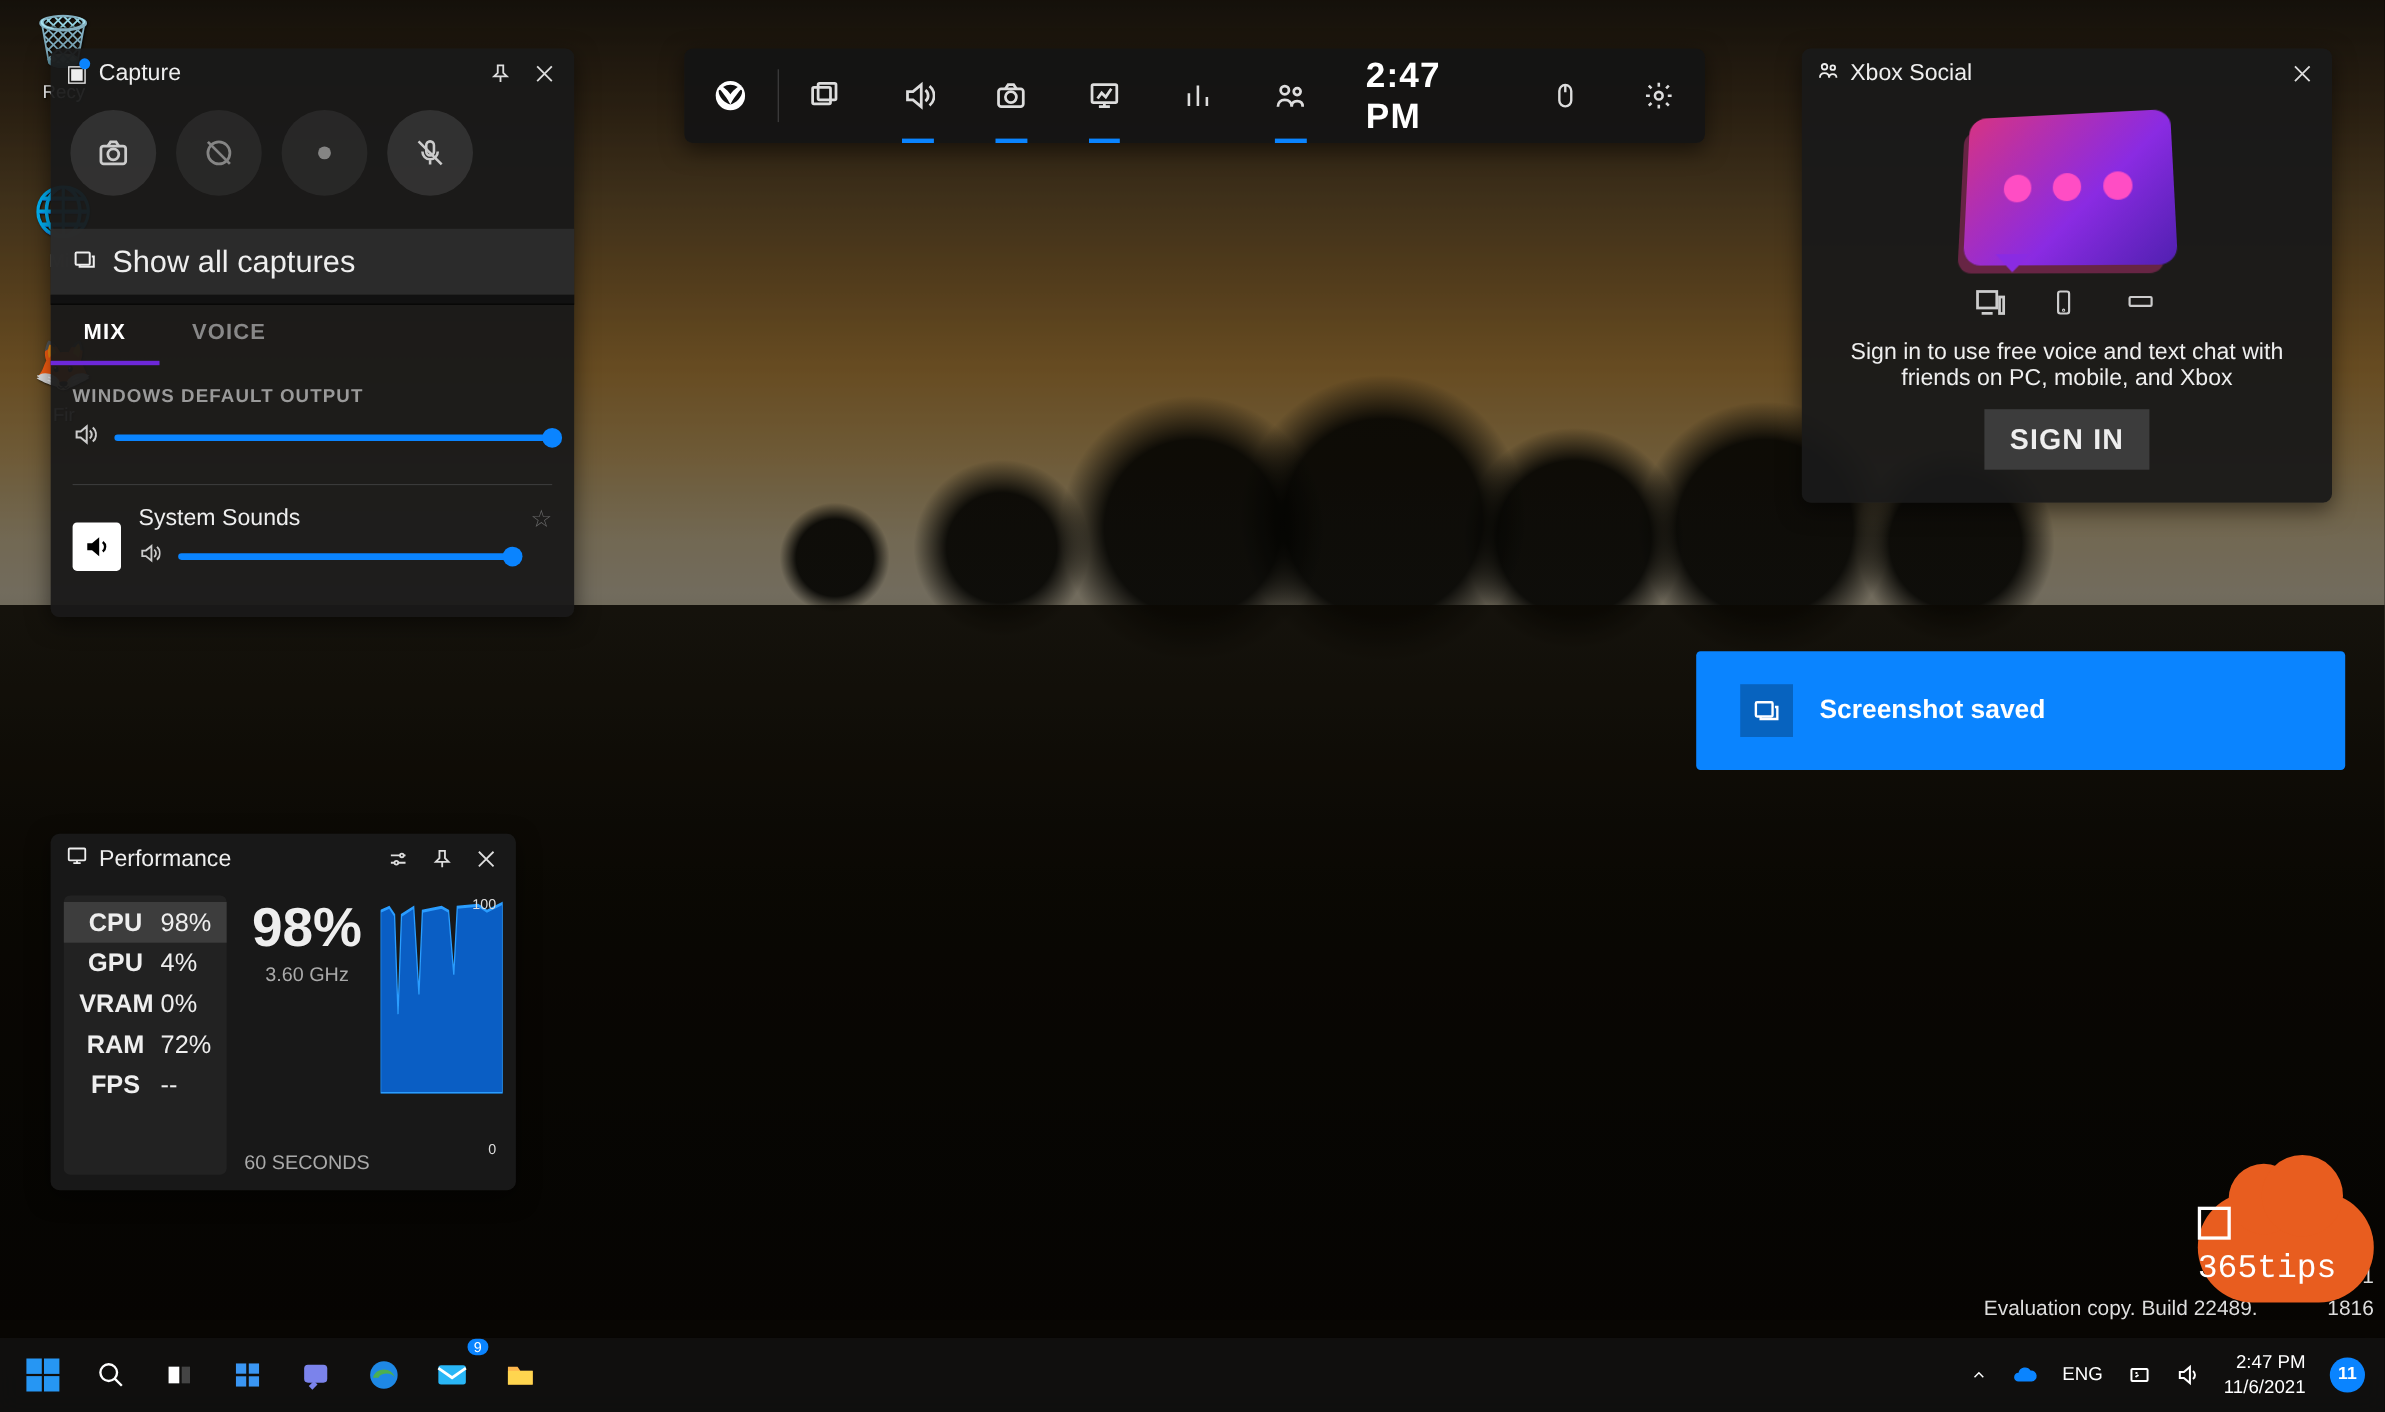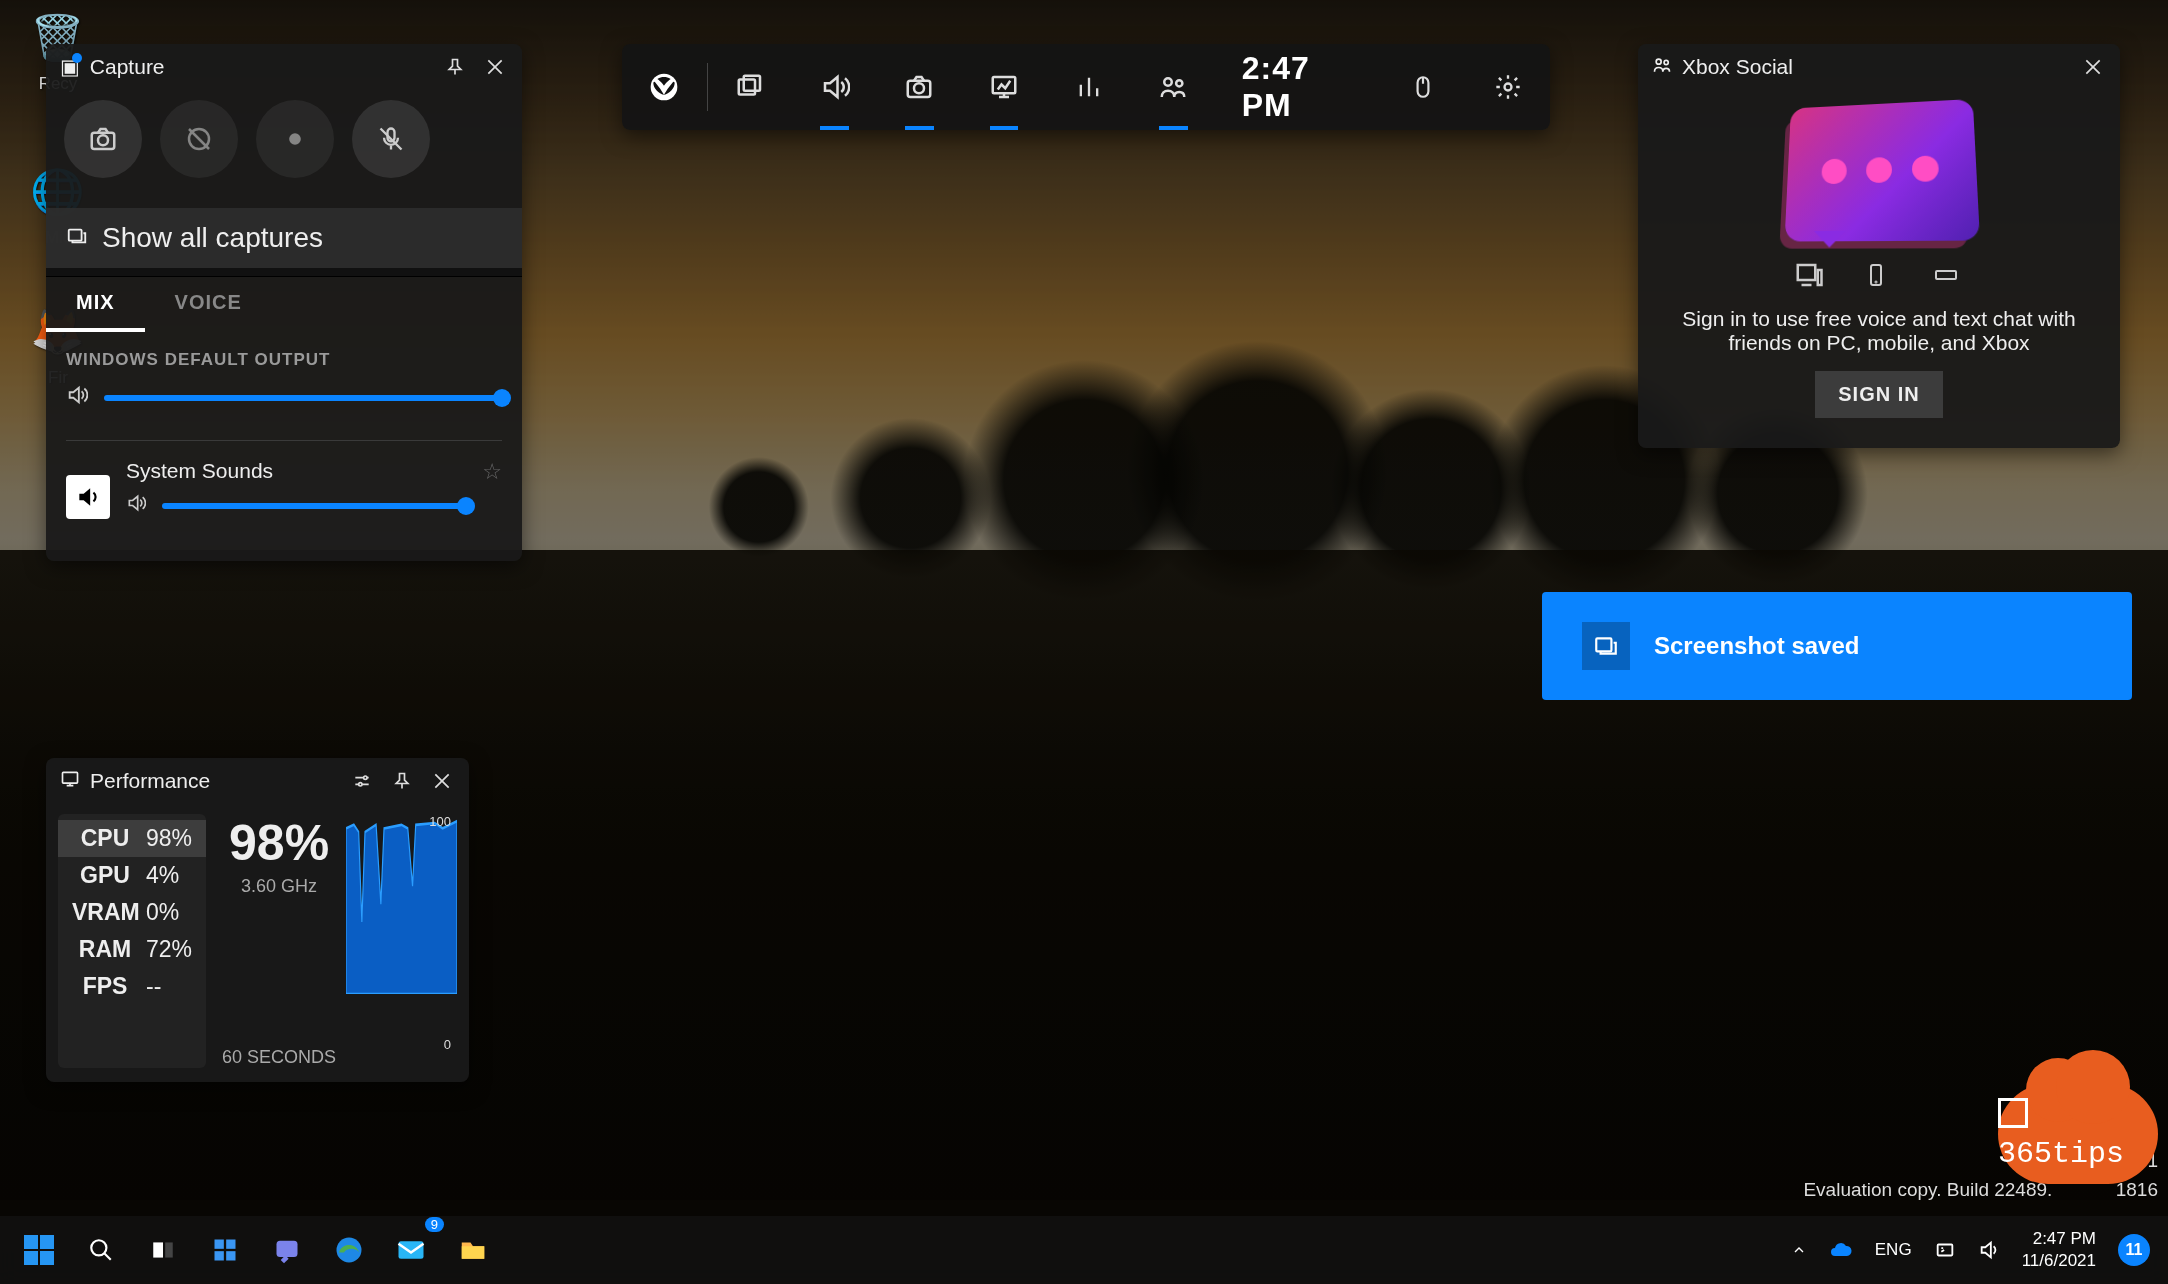--- a/index.html
+++ b/index.html
@@ -116,21 +116,21 @@
 .audio-tab {
   padding:14px 30px;
   font-size:20px;
   font-weight:600;
   letter-spacing:1px;
   color:#888;
   cursor:pointer;
 }
 .audio-tab.active {
   color:#fff;
-  border-bottom:4px solid #ffffff;
+  border-bottom:4px solid #6d28d9;
 }
 .audio-body {
   padding:12px 20px 20px;
 }
 .small-label {
   color:#9a9a9a;
   font-size:17px;
   font-weight:600;
   letter-spacing:1px;
   padding:6px 0;
@@ -224,21 +224,21 @@
 }
 .gb-sep {width:1px;height:48px;background:#444;}
 .gb-time {font-size:32px;font-weight:600;padding:0 26px;letter-spacing:1px;}
 
 
 .social-body {
   padding:10px 30px 30px;text-align:center;font-size:21px;color:#eee;
 }
 .signin-btn {
   display:inline-block;margin-top:16px;
-  background:#3c3c3c;padding:12px 23px;font-size:20px;
+  background:#3c3c3c;padding:12px 23px;font-size:26px;
   font-weight:600;letter-spacing:1px;cursor:pointer;
 }
 .dev-icons {display:flex;justify-content:center;gap:40px;font-size:30px;margin:8px 0 10px;color:#ccc;}
 
 
 .toast {
   position:absolute;
   background:#0a84ff;color:#fff;
   display:flex;align-items:center;gap:24px;
   padding:30px 40px;font-size:24px;font-weight:600;border-radius:4px;

